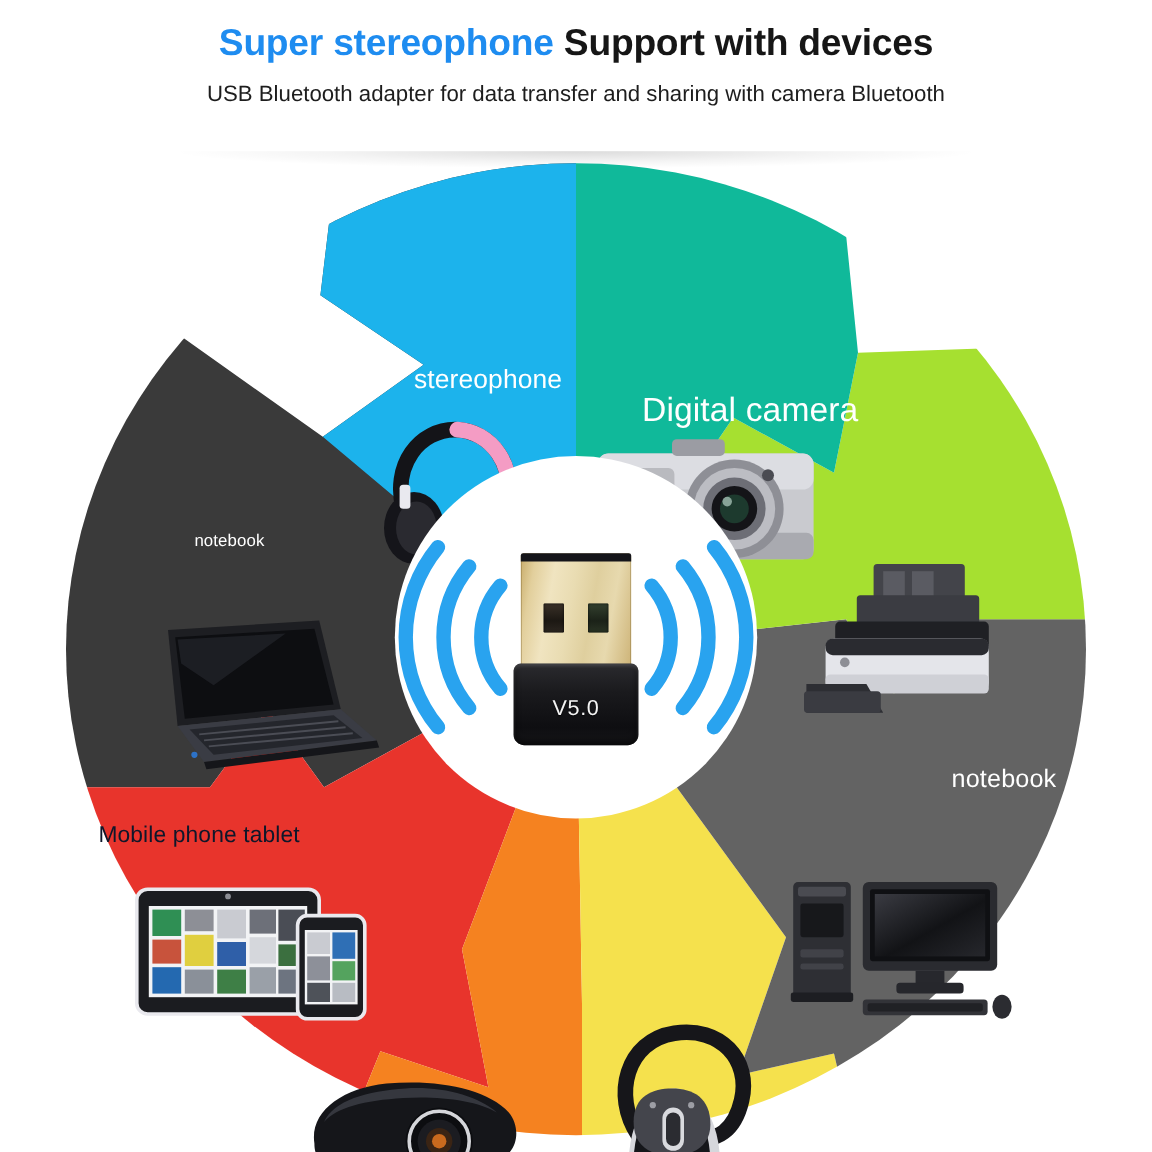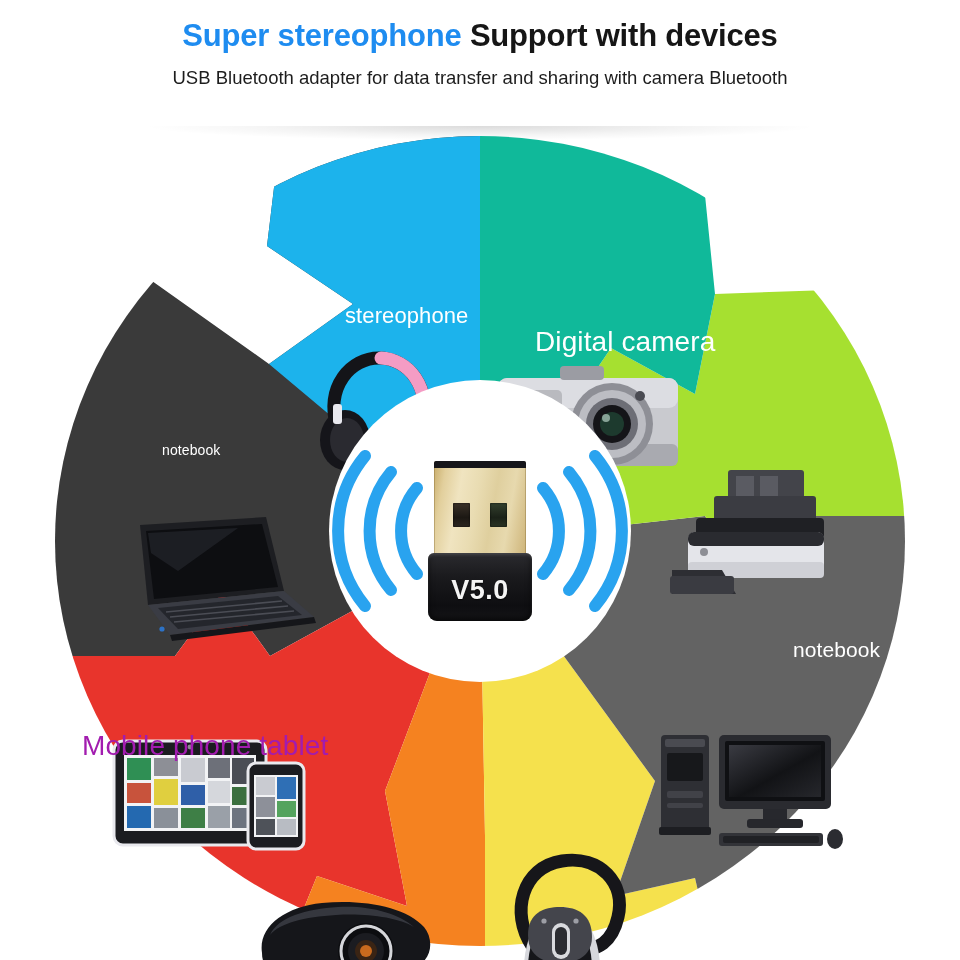--- a/index.html
+++ b/index.html
@@ -86,21 +86,21 @@
     font-family: "Liberation Sans", sans-serif;
     font-weight: 400;
     white-space: nowrap;
     pointer-events: none;
     letter-spacing: 0.1px;
   }
   .lbl-stereophone   { left: 345px; top: 175px;  font-size: 22px; color: #ffffff; }
   .lbl-camera        { left: 535px; top: 198px;  font-size: 28px; color: #ffffff; }
   .lbl-printer       { left: 793px; top: 510px;  font-size: 21px; color: #ffffff; }
   .lbl-desktop       { left: 719px; top: 763px;  font-size: 22px; color: #ffffff; }
-  .lbl-mobile        { left: 82px;  top: 558px;  font-size: 28px; color: #a21caf; margin-top: 44px; }
+  .lbl-mobile        { left: 82px;  top: 558px;  font-size: 19px; color: #0f172a; }
   .lbl-notebook      { left: 162px; top: 314px;  font-size: 14px; color: #ffffff; }
 
   
   .hub {
     position: absolute;
     left: 329px;
     top: 252px;
     width: 302px;
     height: 302px;
     border-radius: 50%;
@@ -166,22 +166,22 @@
     border-radius: 6px 6px 9px 9px;
     background: linear-gradient(180deg, #2b2b2f 0%, #1a1a1d 35%, #0e0e11 78%, #17171a 100%);
     box-shadow: inset 0 2px 3px rgba(255,255,255,0.14),
                 inset 0 -3px 6px rgba(0,0,0,0.7);
     display: flex;
     align-items: center;
     justify-content: center;
   }
   .dongle-version {
     font-family: "Liberation Sans", sans-serif;
-    font-size: 27px;
-    font-weight: 700;
+    font-size: 18px;
+    font-weight: 400;
     color: #f4f4f4;
     letter-spacing: 0.5px;
     margin-top: 6px;
     text-shadow: 0 1px 1px rgba(0,0,0,0.8);
   }
 </style>
 </head>
 <body>
 
 <div class="header">

